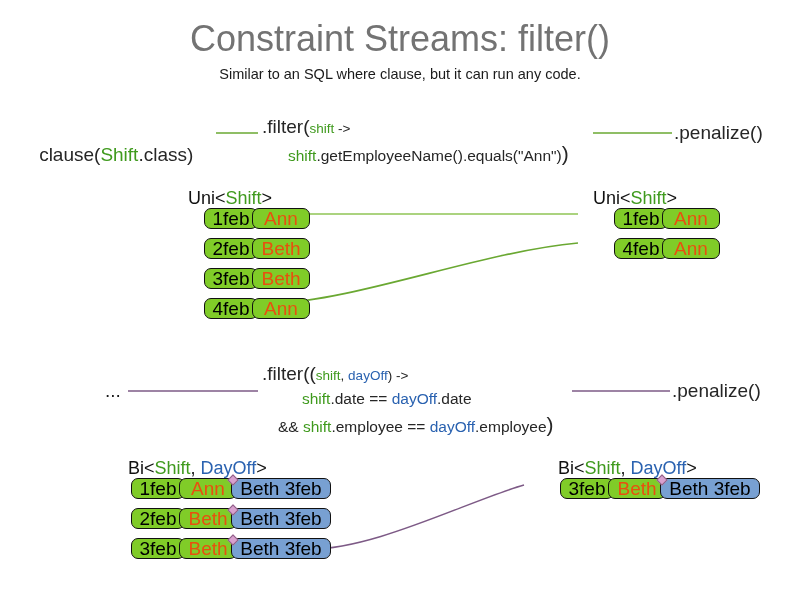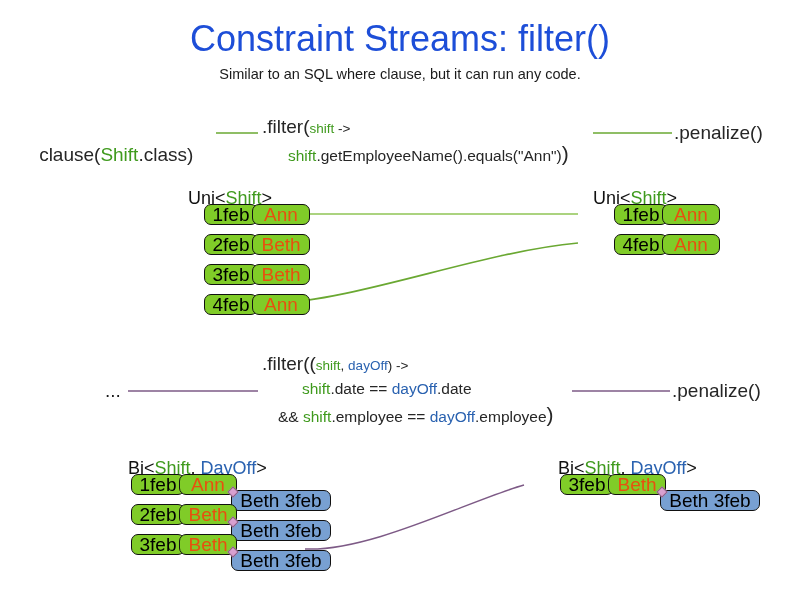--- a/index.html
+++ b/index.html
@@ -15,21 +15,21 @@
   }
   #canvas { position: absolute; inset: 0; }
   .abs { position: absolute; }
 
   
   .title {
     left: 0; right: 0; top: 18px;
     text-align: center;
     font-size: 36px;
     line-height: 1.15;
-    color: #1d4ed8;
+    color: #737373;
     letter-spacing: 0px;
   }
   .subtitle {
     left: 0; right: 0; top: 66px;
     text-align: center;
     font-size: 14.5px;
     color: #1a1a1a;
   }
 
   
@@ -38,21 +38,21 @@
   .code-xs { font-size: 13.5px; color: #262626; white-space: pre; }
   .g { color: #3f9a1d; }   
   .b { color: #2a62b0; }   
   .paren-big { font-size: 21px; }
 
   .node-label { font-size: 18px; color: #111111; white-space: pre; }
 
   
   .tuple {
     display: flex;
-    align-items: center;
+    align-items: flex-end;
     height: 30px;
     padding-left: 36px;
   }
   .cell {
     box-sizing: border-box;
     border: 1.6px solid #111111;
     border-radius: 7px;
     display: flex;
     align-items: center;
     justify-content: center;
@@ -152,21 +152,21 @@
       <div class="cell green name" style="width:58px;">Ann</div>
     </div>
     <div class="tuple">
       <div class="cell green date" style="width:54px;">4feb</div>
       <div class="cell green name" style="width:58px;">Ann</div>
     </div>
   </div>
 
   <div class="abs dots" style="left:105px; top:380px;">...</div>
 
-  <div class="abs" style="left:262px; top:353px;">
+  <div class="abs" style="left:262px; top:363px;">
     <div class="code"><span>.filter((</span><span class="code-xs g">shift</span><span class="code-xs">, </span><span class="code-xs b">dayOff</span><span class="code-xs">) -&gt;</span></div>
     <div class="code-sm" style="margin-left:40px; margin-top:5px;"><span class="g">shift</span><span>.date == </span><span class="b">dayOff</span><span>.date</span></div>
     <div class="code-sm" style="margin-left:16px; margin-top:5px;"><span>&amp;&amp; </span><span class="g">shift</span><span>.employee == </span><span class="b">dayOff</span><span>.employee</span><span class="paren-big">)</span></div>
   </div>
 
   <div class="abs code" style="left:672px; top:380px;">.penalize()</div>
 
   <div class="abs node-label" style="left:108px; top:437px;">
     <span>Bi&lt;</span><span class="g">Shift</span><span>, </span><span class="b">DayOff</span><span>&gt;</span>
   </div>

